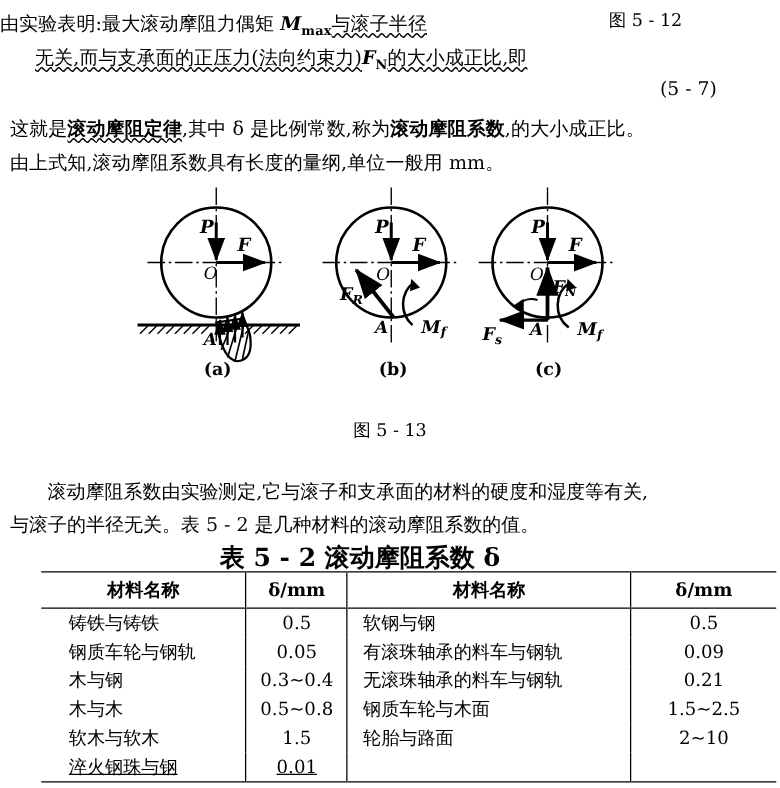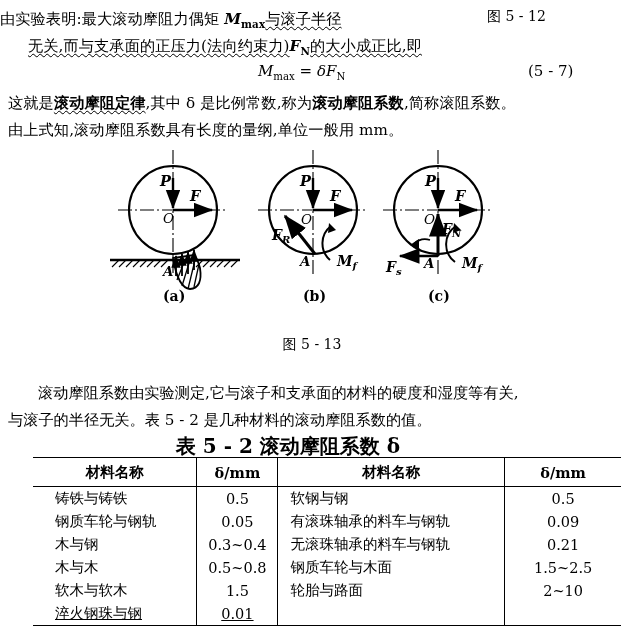--- a/index.html
+++ b/index.html
@@ -171,27 +171,24 @@
   <div class="fig-ref">图 5 - 12</div>
 
   <div class="para l1">
     <span>由实验表明:最大滚动摩阻力偶矩 </span><span class="it bold"><span>M</span><sub>max</sub></span><span class="wavy">与滚子半径</span>
   </div>
 
   <div class="para l2">
     <span class="wavy">无关,而与支承面的正压力(法向约束力)</span><span class="bold it"><span>F</span><sub>N</sub></span><span class="wavy">的大小成正比,即</span>
   </div>
 
-  <div class="eqn">
-    <span>M</span><sub>max</sub><span style="font-style:normal"> = </span><span>δ</span><span>F</span><sub>N</sub>
-  </div>
   <div class="eqn-num">(5 - 7)</div>
 
   <div class="para l4">
-    <span>这就是</span><span class="bold wavy">滚动摩阻定律</span><span>,其中 δ 是比例常数,称为</span><span class="bold">滚动摩阻系数</span><span>,简称滚阻系数。</span>
+    <span>这就是</span><span class="bold wavy">滚动摩阻定律</span><span>,其中 δ 是比例常数,称为</span><span class="bold">滚动摩阻系数</span><span>,的大小成正比。</span>
   </div>
   <div class="para l5">由上式知,滚动摩阻系数具有长度的量纲,单位一般用 mm。</div>
 
   <div class="figure">
     <svg width="624" height="170" viewBox="0 0 624 170">
       <defs>
         <marker id="ah" markerWidth="9" markerHeight="9" refX="7.5" refY="3" orient="auto">
           <path d="M0,0 L8,3 L0,6 z" fill="#000"></path>
         </marker>
         <marker id="ahs" markerWidth="8" markerHeight="8" refX="6.5" refY="2.6" orient="auto">

